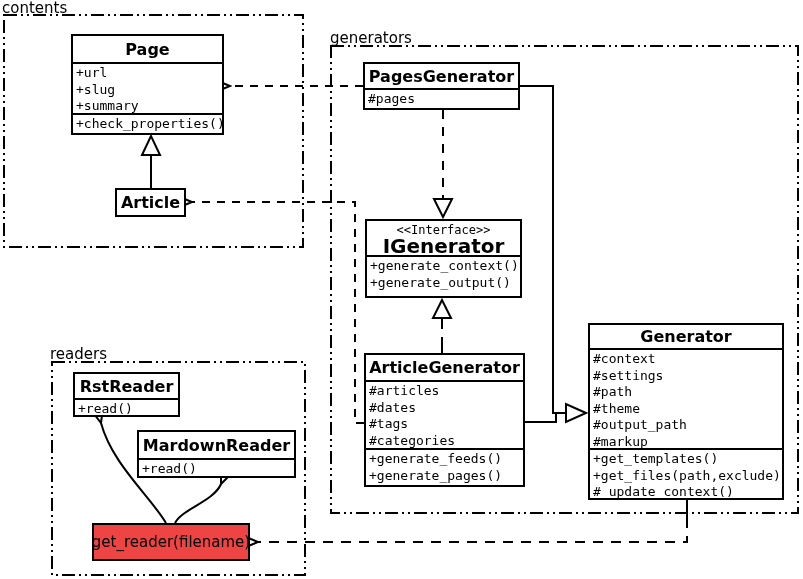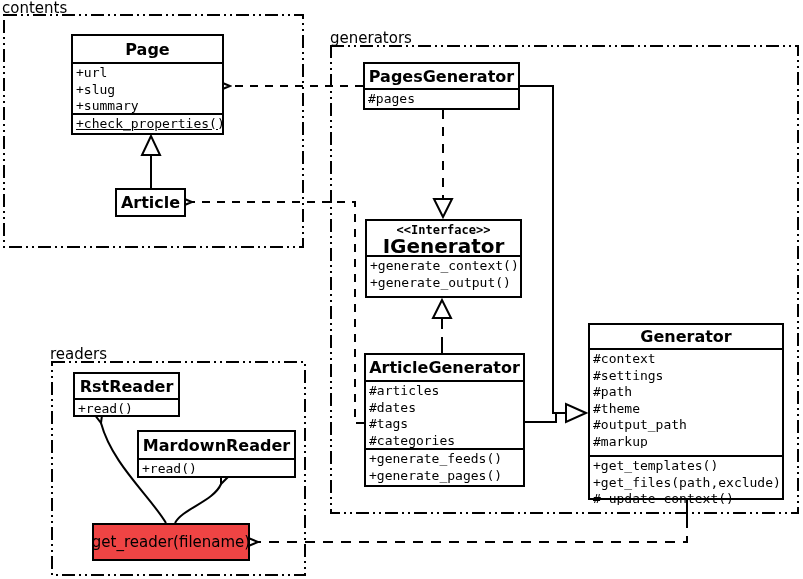--- a/index.html
+++ b/index.html
@@ -5,21 +5,21 @@
   html,body{margin:0;padding:0;background:#ffffff;}
   #canvas{position:relative;width:803px;height:579px;background:#ffffff;overflow:hidden;
           font-family:"DejaVu Sans","Liberation Sans",sans-serif;color:#000;}
   #wires{position:absolute;left:0;top:0;width:803px;height:579px;z-index:1;}
   .pkg-label{position:absolute;z-index:2;font-size:15px;line-height:16px;color:#000;}
   .uml-class{position:absolute;z-index:3;box-sizing:border-box;background:#fff;
              border:2px solid #000;}
   .uml-title{display:flex;align-items:center;justify-content:center;
              font-weight:bold;font-size:16px;box-sizing:border-box;}
   .uml-stereo{font-family:"DejaVu Sans Mono","Liberation Mono",monospace;
-              font-weight:bold;font-size:12px;text-align:center;line-height:14px;}
+              font-weight:normal;font-size:12px;text-align:center;line-height:14px;}
   .uml-name2{font-weight:bold;font-size:20px;text-align:center;line-height:18px;}
   .uml-members{box-sizing:border-box;border-top:2px solid #000;
                font-family:"DejaVu Sans Mono","Liberation Mono",monospace;
                font-size:13px;line-height:16.5px;padding:1px 3px;
                white-space:pre-line;overflow:hidden;}
   .plain-node{position:absolute;z-index:3;box-sizing:border-box;background:#ef4444;
               border:2px solid #000;display:flex;align-items:center;justify-content:center;
               font-size:15px;}
 </style>
 </head>
@@ -86,21 +86,21 @@
 
   <div class="pkg-label" style="left:2px;top:0px;">contents</div>
   <div class="pkg-label" style="left:330px;top:30px;">generators</div>
   <div class="pkg-label" style="left:50px;top:346px;text-align:center;">readers</div>
 
   <div class="uml-class" style="left:71px;top:34px;width:153px;height:101px;">
     <div class="uml-title" style="height:26px;">Page</div>
     <div class="uml-members" style="height:51px;">+url
 +slug
 +summary</div>
-    <div class="uml-members" style="height:32px;text-decoration:underline;">+check_properties()</div>
+    <div class="uml-members" style="height:32px;">+check_properties()</div>
   </div>
 
   <div class="uml-class" style="left:115px;top:188px;width:71px;height:29px;">
     <div class="uml-title" style="height:25px;">Article</div>
   </div>
 
   <div class="uml-class" style="left:363px;top:62px;width:157px;height:48px;">
     <div class="uml-title" style="height:24px;">PagesGenerator</div>
     <div class="uml-members" style="height:20px;">#pages</div>
   </div>
@@ -125,21 +125,21 @@
   </div>
 
   <div class="uml-class" style="left:588px;top:323px;width:196px;height:177px;">
     <div class="uml-title" style="height:23px;">Generator</div>
     <div class="uml-members" style="height:100px;">#context
 #settings
 #path
 #theme
 #output_path
 #markup</div>
-    <div class="uml-members" style="height:50px;margin-top:7px;">+get_templates()
+    <div class="uml-members" style="height:50px;">+get_templates()
 +get_files(path,exclude)
 #_update_context()</div>
   </div>
 
   <div class="uml-class" style="left:73px;top:372px;width:107px;height:45px;">
     <div class="uml-title" style="height:24px;">RstReader</div>
     <div class="uml-members" style="height:17px;">+read()</div>
   </div>
 
   <div class="uml-class" style="left:137px;top:430px;width:159px;height:48px;">

